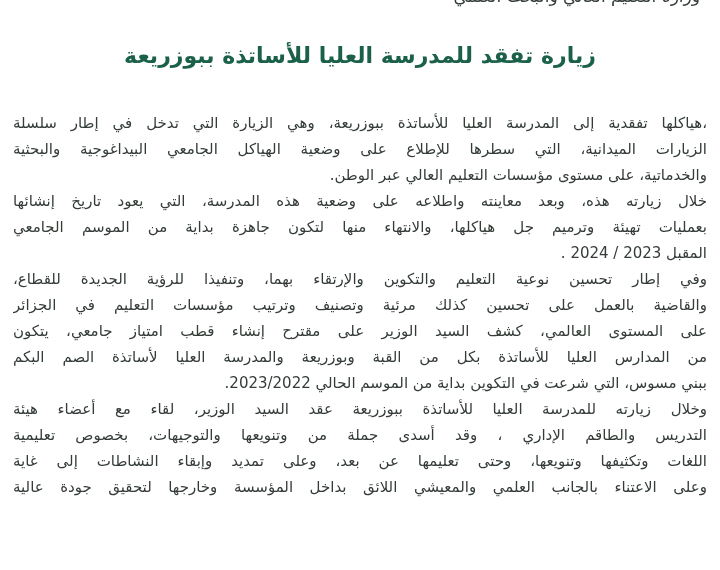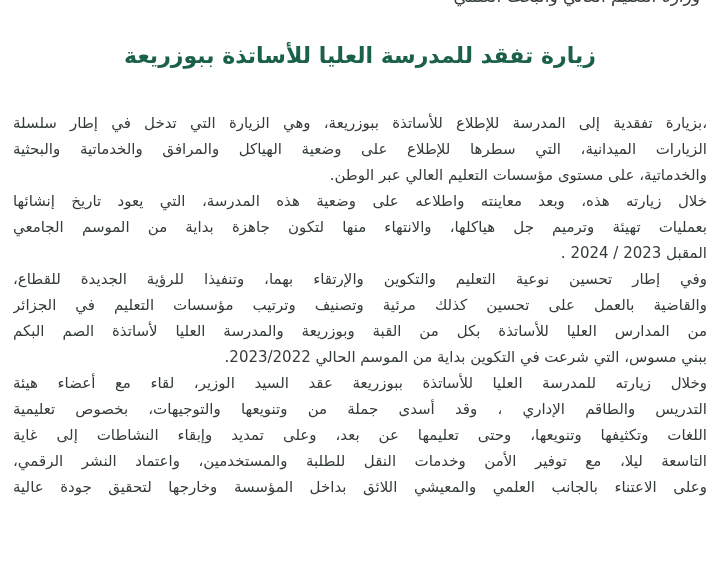--- a/index.html
+++ b/index.html
@@ -64,30 +64,30 @@
 </head>
 <body>
 
 <div class="page">
 
   <div class="top-frag">وزارة التعليم العالي والبحث العلمي</div>
 
   <h1 class="article-title">زيارة تفقد للمدرسة العليا للأساتذة ببوزريعة</h1>
 
   <div class="article-body">
-    <div class="line">،بزيارة تفقدية إلى المدرسة للإطلاع للأساتذة ببوزريعة، وهي الزيارة التي تدخل في إطار سلسلة</div>
-    <div class="line">الزيارات الميدانية، التي سطرها للإطلاع على وضعية الهياكل والمرافق والخدماتية والبحثية</div>
+    <div class="line">،هياكلها تفقدية إلى المدرسة العليا للأساتذة ببوزريعة، وهي الزيارة التي تدخل في إطار سلسلة</div>
+    <div class="line">الزيارات الميدانية، التي سطرها للإطلاع على وضعية الهياكل الجامعي البيداغوجية والبحثية</div>
     <div class="line end">والخدماتية، على مستوى مؤسسات التعليم العالي عبر الوطن.</div>
     <div class="line">خلال زيارته هذه، وبعد معاينته واطلاعه على وضعية هذه المدرسة، التي يعود تاريخ إنشائها</div>
     <div class="line">بعمليات تهيئة وترميم جل هياكلها، والانتهاء منها لتكون جاهزة بداية من الموسم الجامعي</div>
     <div class="line end">المقبل 2023 / 2024 .</div>
     <div class="line">وفي إطار تحسين نوعية التعليم والتكوين والإرتقاء بهما، وتنفيذا للرؤية الجديدة للقطاع،</div>
     <div class="line">والقاضية بالعمل على تحسين كذلك مرئية وتصنيف وترتيب مؤسسات التعليم في الجزائر</div>
+    <div class="line">على المستوى العالمي، كشف السيد الوزير على مقترح إنشاء قطب امتياز جامعي، يتكون</div>
     <div class="line">من المدارس العليا للأساتذة بكل من القبة وبوزريعة والمدرسة العليا لأساتذة الصم البكم</div>
     <div class="line end">ببني مسوس، التي شرعت في التكوين بداية من الموسم الحالي 2023/2022.</div>
     <div class="line">وخلال زيارته للمدرسة العليا للأساتذة ببوزريعة عقد السيد الوزير، لقاء مع أعضاء هيئة</div>
     <div class="line">التدريس والطاقم الإداري ، وقد أسدى جملة من وتنويعها والتوجيهات، بخصوص تعليمية</div>
     <div class="line">اللغات وتكثيفها وتنويعها، وحتى تعليمها عن بعد، وعلى تمديد وإبقاء النشاطات إلى غاية</div>
-    <div class="line">التاسعة ليلا، مع توفير الأمن وخدمات النقل للطلبة والمستخدمين، واعتماد النشر الرقمي،</div>
     <div class="line">وعلى الاعتناء بالجانب العلمي والمعيشي اللائق بداخل المؤسسة وخارجها لتحقيق جودة عالية</div>
   </div>
 
 </div>
 
 </body></html>

